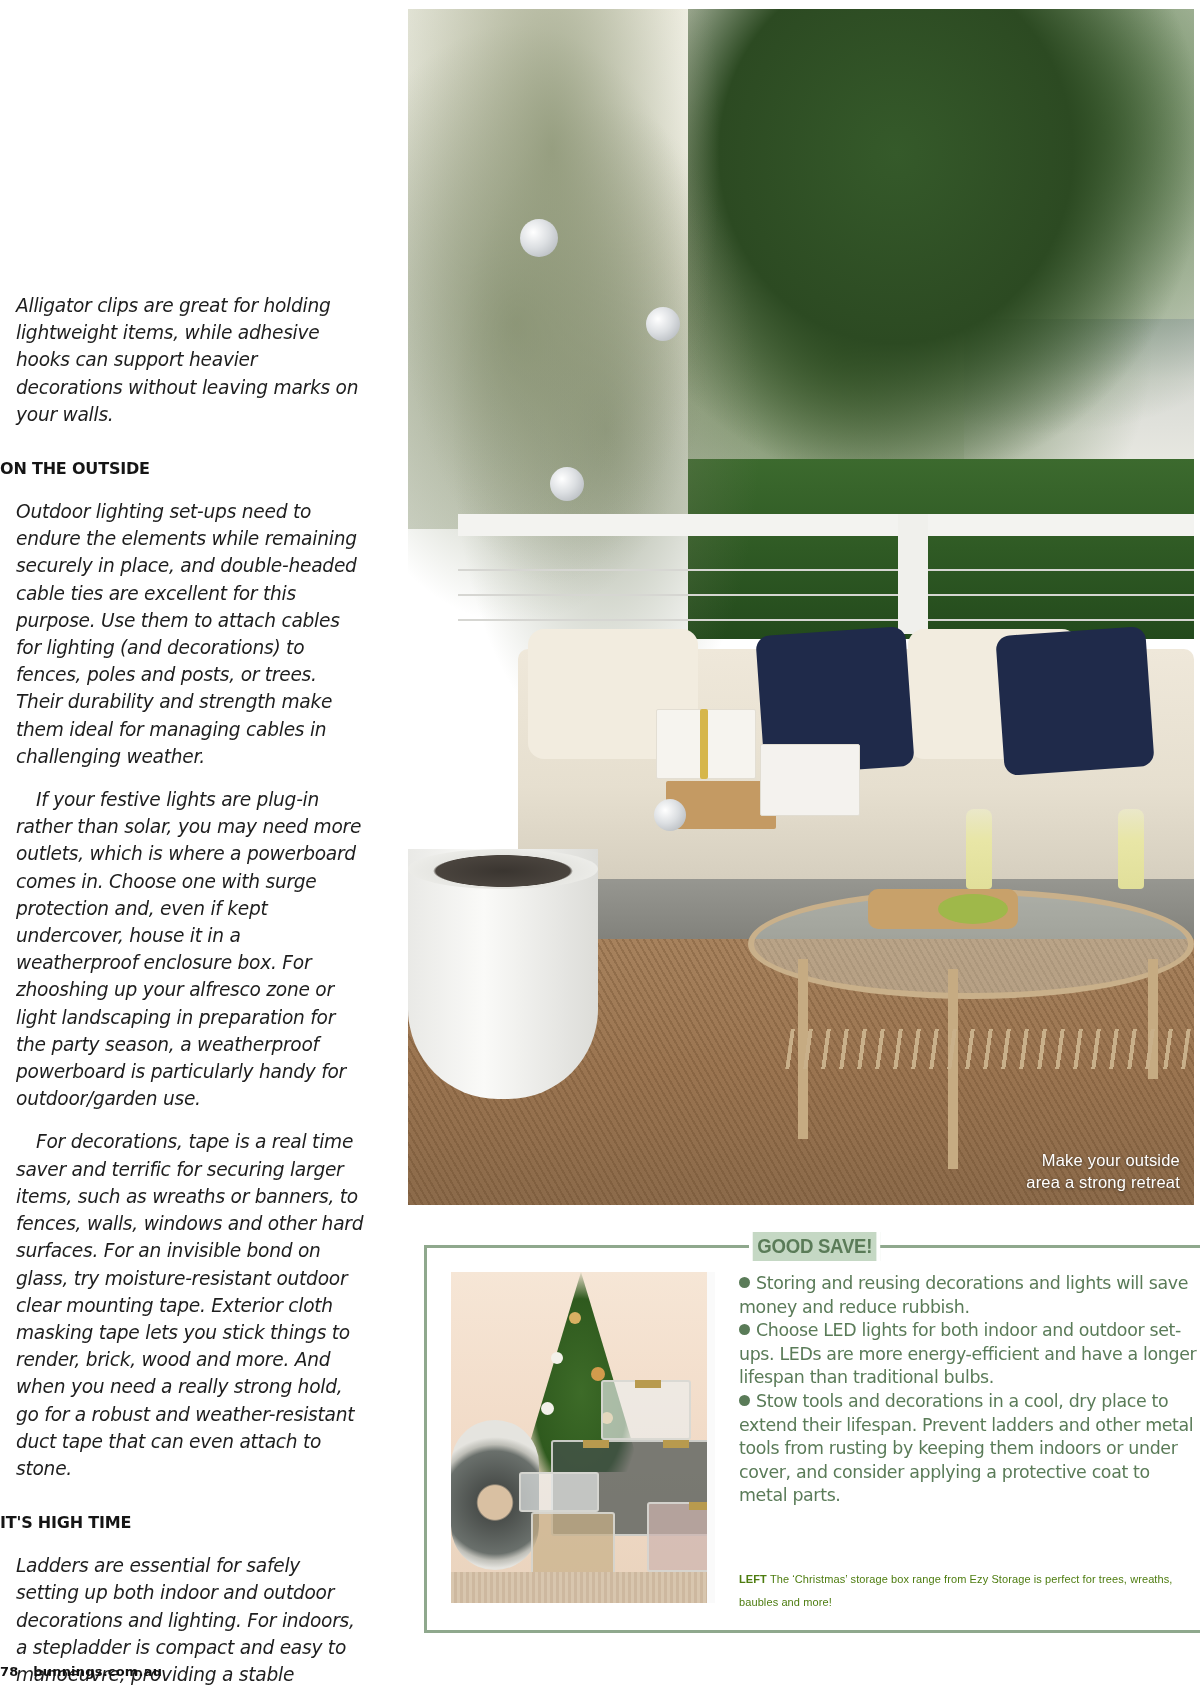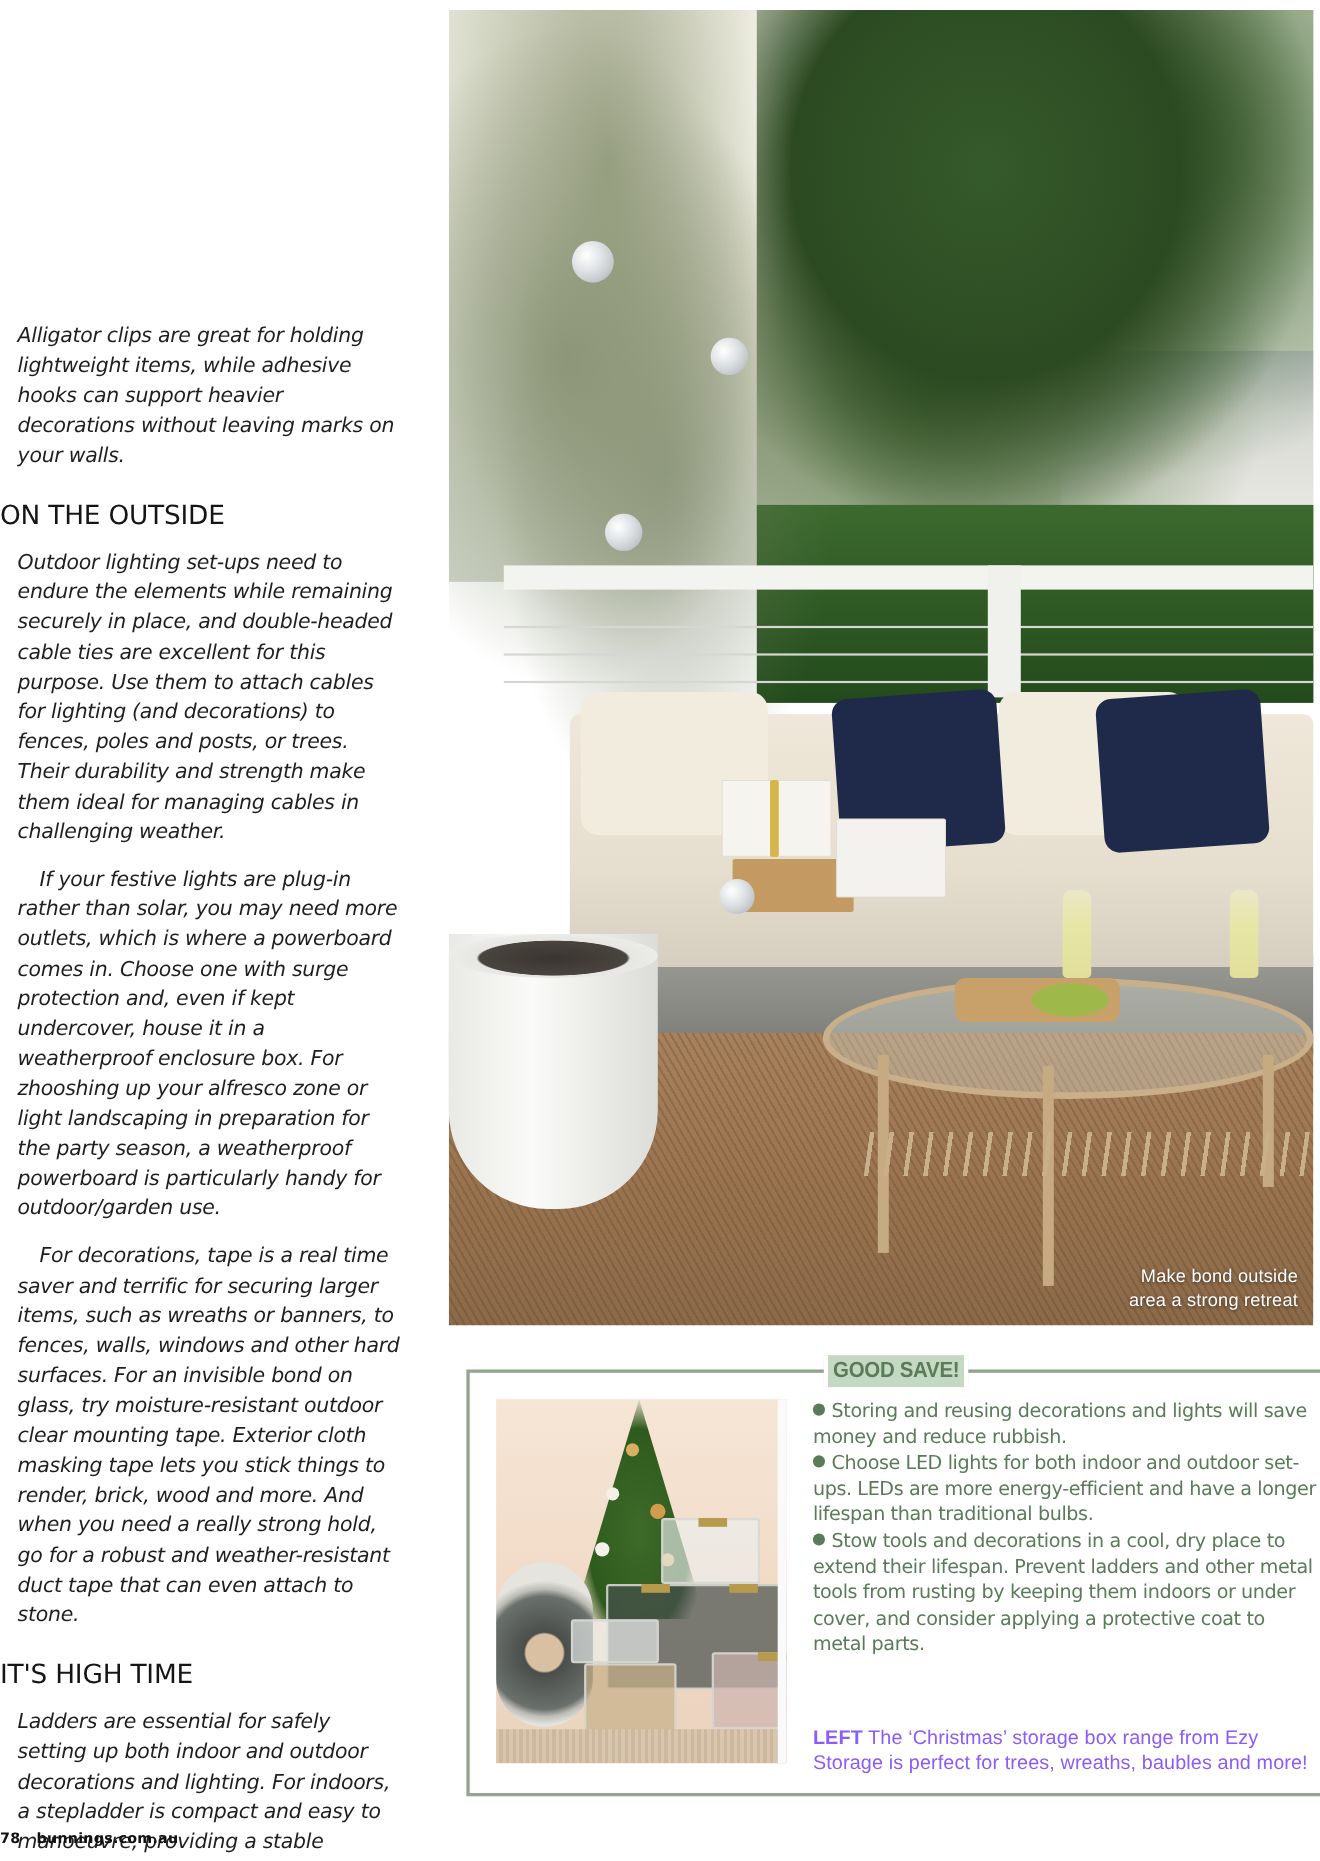--- a/index.html
+++ b/index.html
@@ -8,21 +8,21 @@
 
   
   .left-col {
     position: absolute; left: 0; top: 276px; width: 380px;
     font-size: 18.6px; line-height: 27.2px; letter-spacing: -0.25px;
     font-family: "DejaVu Sans", sans-serif; color: #1e1e1e;
   }
   .left-col p { margin: 16px; font-style: italic; }
   .left-col p.indent { text-indent: 20px; }
   .left-col h3 {
-    font-size: 24px; font-weight: normal; line-height: 27px;
+    font-size: 16px; font-weight: bold; line-height: 27px;
     margin-top: 27px; letter-spacing: -0.2px; color: #151515;
   }
   .footer {
     position: absolute; left: 0; top: 1664px; font-size: 13px;
     font-weight: bold; color: #111; letter-spacing: 0.2px;
   }
   .footer .page-num { margin-right: 10px; }
 
   
   .main-photo {
@@ -115,22 +115,22 @@
   .tip-photo .gap { position:absolute; right:0; top:0; width:8px; height:100%; background:#fafafa; }
 
   .tip-text {
     position:absolute; left:312px; top:24px; width:460px; color:#5a7b58;
     font-family: "DejaVu Sans", sans-serif; font-size:17.4px; line-height:23.6px; letter-spacing:-0.35px;
   }
   .tip-item { margin: 0; }
   .tip-item .dot { display:inline-block; width:11px; height:11px; border-radius:50%;
     background:#5a7b58; margin-right:6px; vertical-align: 1px; }
   .tip-caption {
-    position:absolute; left:312px; top:320px; width:460px; color:#8b5cf6;
-    font-family: "Liberation Sans", sans-serif; font-size:18px; line-height:23px; letter-spacing: 0.1px;
+    position:absolute; left:312px; top:320px; width:460px; color:#4d7c0f;
+    font-family: "Liberation Sans", sans-serif; font-size:11px; line-height:23px; letter-spacing: 0.1px;
   }
   .tip-caption b { font-weight: bold; }
 </style>
 </head>
 <body>
 
 <div class="left-col">
   <p>Alligator clips are great for holding lightweight items, while adhesive hooks can support heavier decorations without leaving marks on your walls.</p>
 
   <h3>ON THE OUTSIDE</h3>
@@ -179,21 +179,21 @@
   <div class="gift" style="left:460px;top:880px;width:150px;height:40px;background:#c8a16a;border-radius:10px;"></div>
   <div class="gift" style="left:530px;top:885px;width:70px;height:30px;background:#9fb84a;border-radius:50%;"></div>
   <div class="bottle" style="left:558px;top:800px;"></div>
   <div class="bottle" style="left:710px;top:800px;"></div>
   <div class="bauble" style="left:112px;top:210px;width:38px;height:38px;"></div>
   <div class="bauble" style="left:238px;top:298px;width:34px;height:34px;"></div>
   <div class="bauble" style="left:142px;top:458px;width:34px;height:34px;"></div>
   <div class="bauble" style="left:246px;top:790px;width:32px;height:32px;"></div>
 
   <div class="caption-overlay">
-    <div>Make bond outside</div>
+    <div>Make your outside</div>
     <div>area a strong retreat</div>
   </div>
 </div>
 
 <div class="tip-box">
   <div class="tip-label">GOOD SAVE!</div>
 
   <div class="tip-photo">
     <div class="xmas-tree"></div>
     <div class="orn" style="left:118px;top:40px;width:12px;height:12px;background:#d8b062;"></div>

